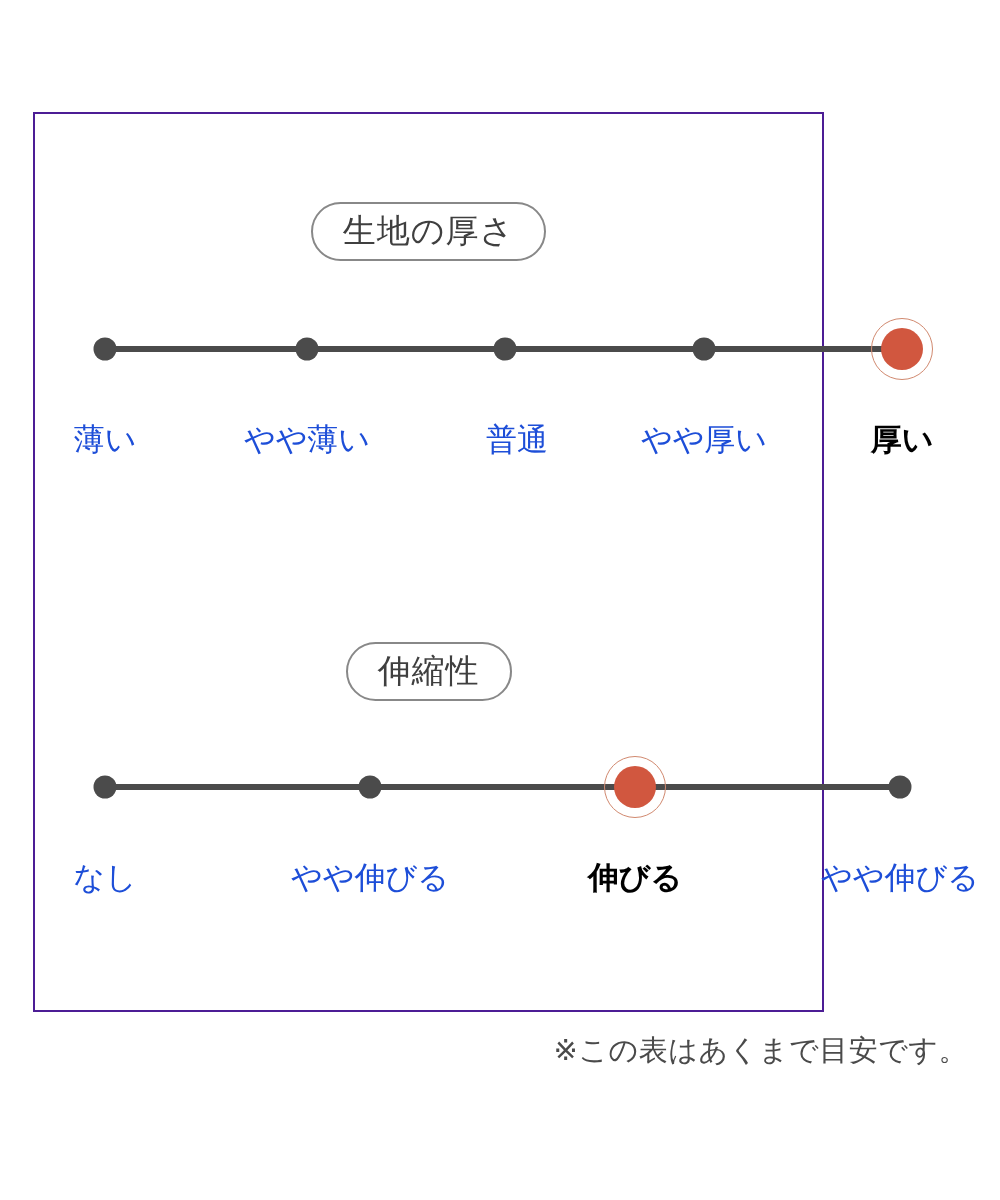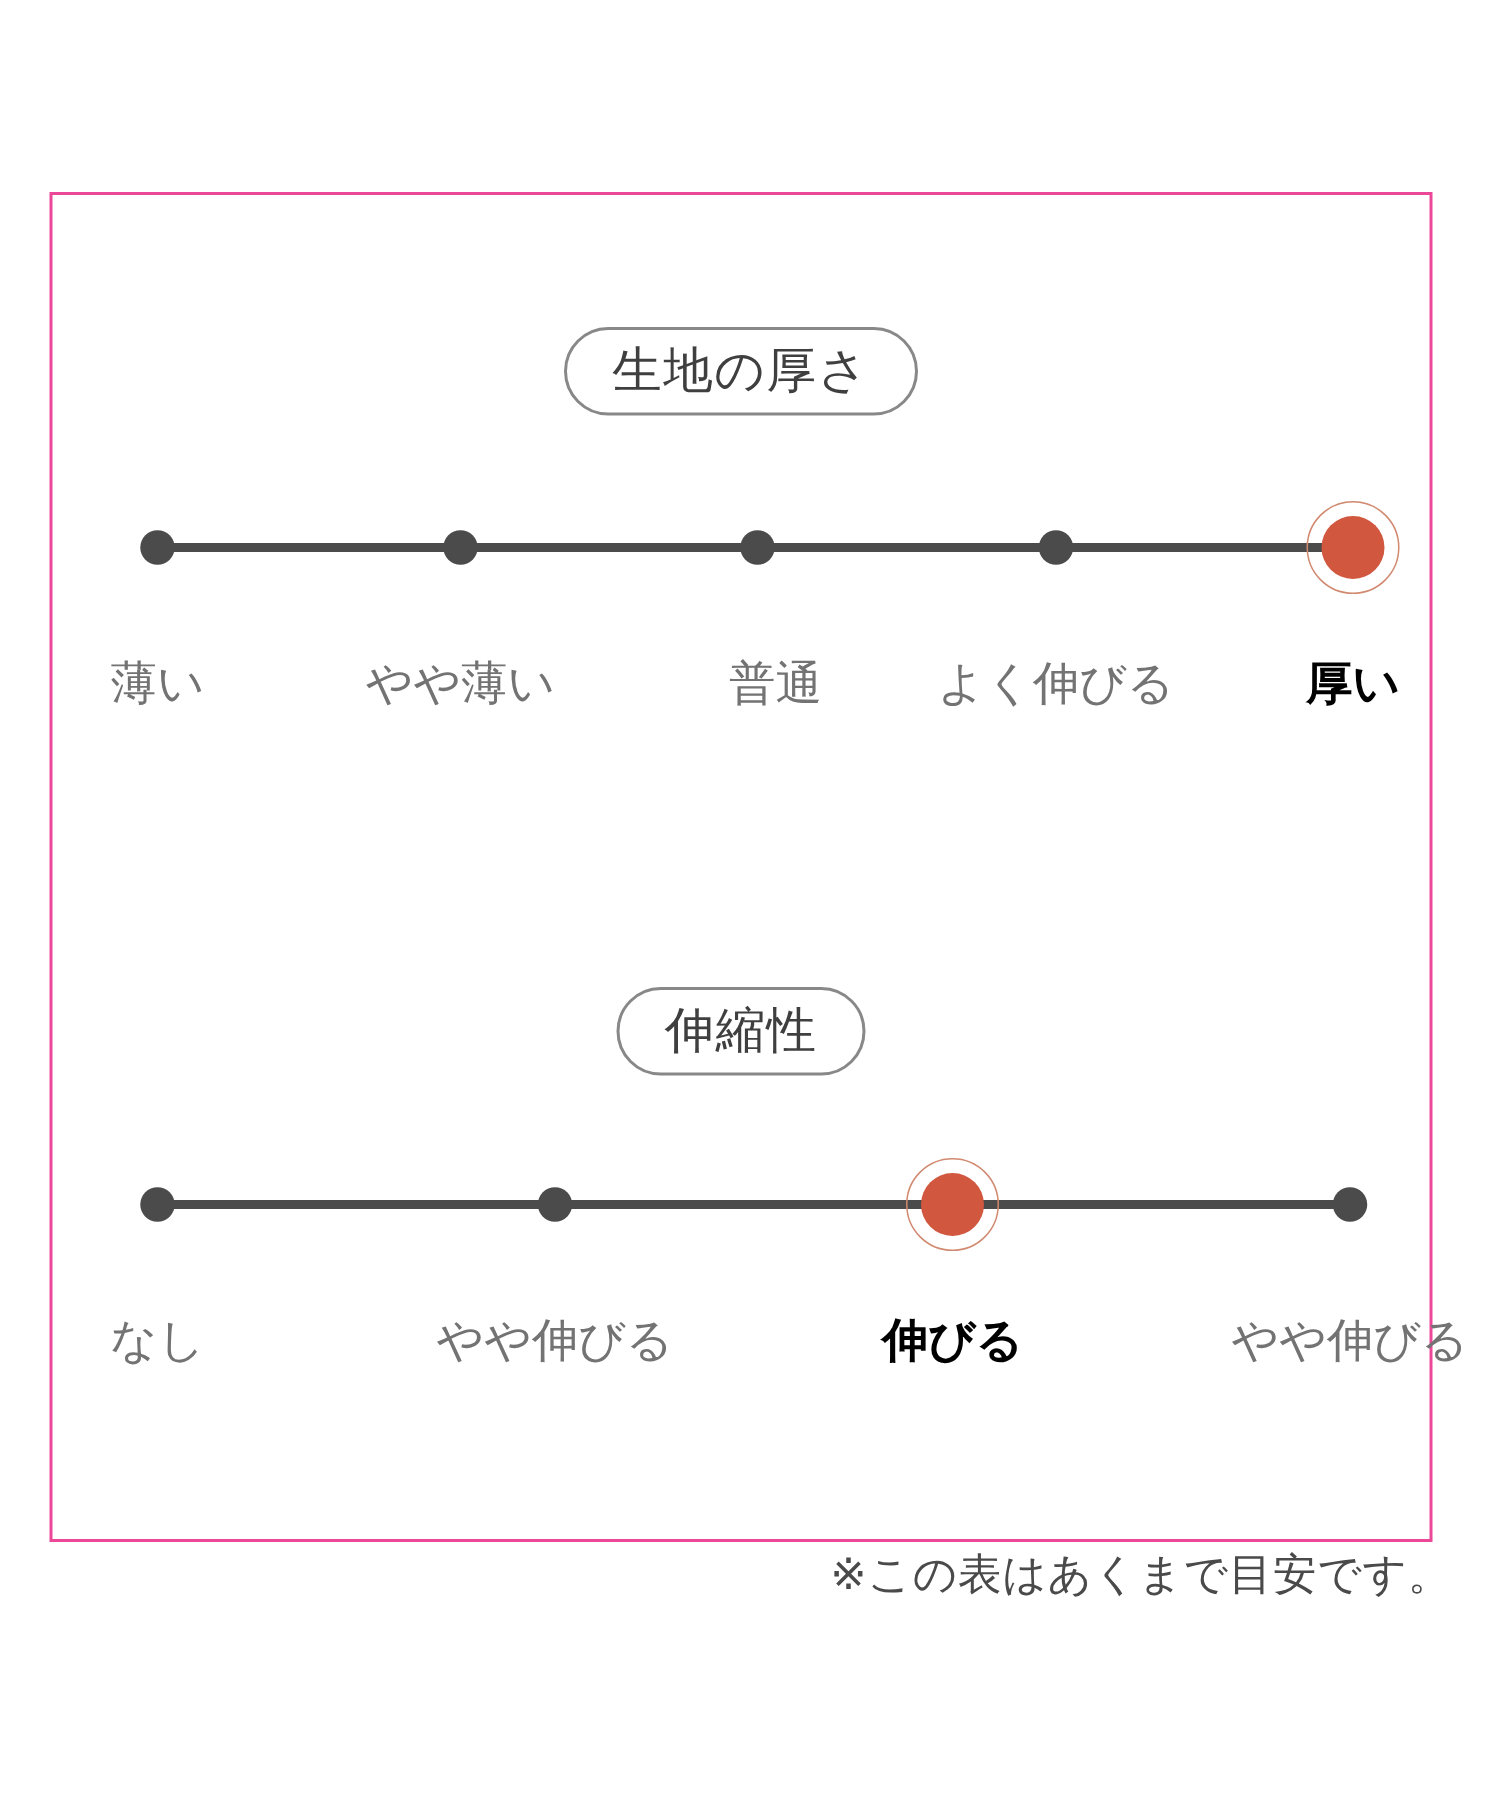--- a/index.html
+++ b/index.html
@@ -10,24 +10,24 @@
   body {
     width: 1000px;
     height: 1200px;
     font-family: "Liberation Sans", "DejaVu Sans", sans-serif;
     -webkit-font-smoothing: antialiased;
   }
 
   #spec-card {
     position: absolute;
     left: 33px;
-    top: 128px;
-    width: 922px;
+    top: 112px;
+    width: 791px;
     height: 900px;
-    border: 2px solid #ec4899;
+    border: 2px solid #4c1d95;
     box-sizing: border-box;
     background: #fff;
   }
 
   
   .badge-wrap {
     position: absolute;
     left: 0;
     width: 100%;
     text-align: center;
@@ -77,21 +77,21 @@
     border-radius: 50%;
     border: 1.5px solid #d1896f;
     transform: translate(-50%, -50%);
     box-sizing: border-box;
     background: transparent;
   }
   .tick-label {
     position: absolute;
     transform: translateX(-50%);
     font-size: 31px;
-    color: #737373;
+    color: #1d4ed8;
     white-space: nowrap;
     line-height: 1;
   }
   .tick-label.active {
     font-weight: bold;
     color: #000000;
   }
 
   
   #footnote {
@@ -121,21 +121,21 @@
         <div class="dot" style="left: 272px; top: 3px;"></div>
         <div class="dot" style="left: 470px; top: 3px;"></div>
         <div class="dot" style="left: 669px; top: 3px;"></div>
         <div class="ring" style="left: 867px; top: 3px;"></div>
         <div class="dot selected" style="left: 867px; top: 3px;"></div>
       </div>
     <div id="labels-0">
         <div class="tick-label" style="left: 70px; top: 78px;">薄い</div>
         <div class="tick-label" style="left: 272px; top: 78px;">やや薄い</div>
         <div class="tick-label" style="left: 470px; top: 78px; margin-left: 12px;">普通</div>
-        <div class="tick-label" style="left: 669px; top: 78px;">よく伸びる</div>
+        <div class="tick-label" style="left: 669px; top: 78px;">やや厚い</div>
         <div class="tick-label active" style="left: 867px; top: 78px;">厚い</div>
       </div>
   </div>
 
   <div class="badge-wrap" style="top:528px;">
     <span class="badge">伸縮性</span>
   </div>
 
   <div class="scale" style="top:670px;">
     <div class="track" id="track-1" style="left: 70px; width: 795px;"></div>

